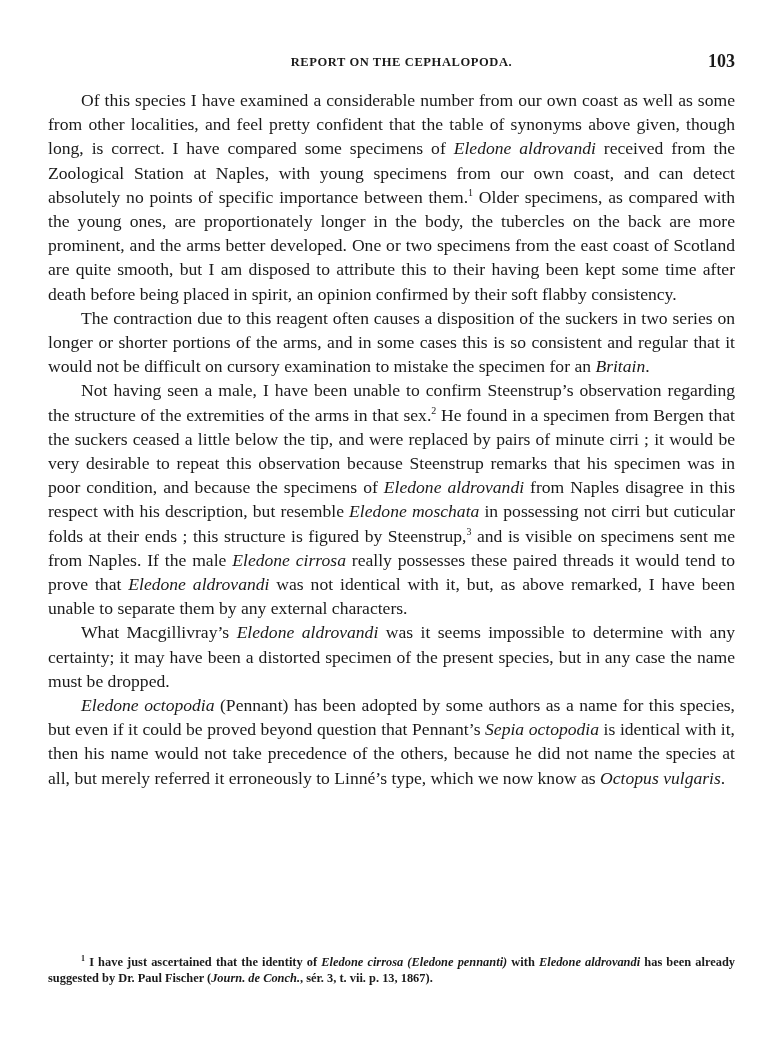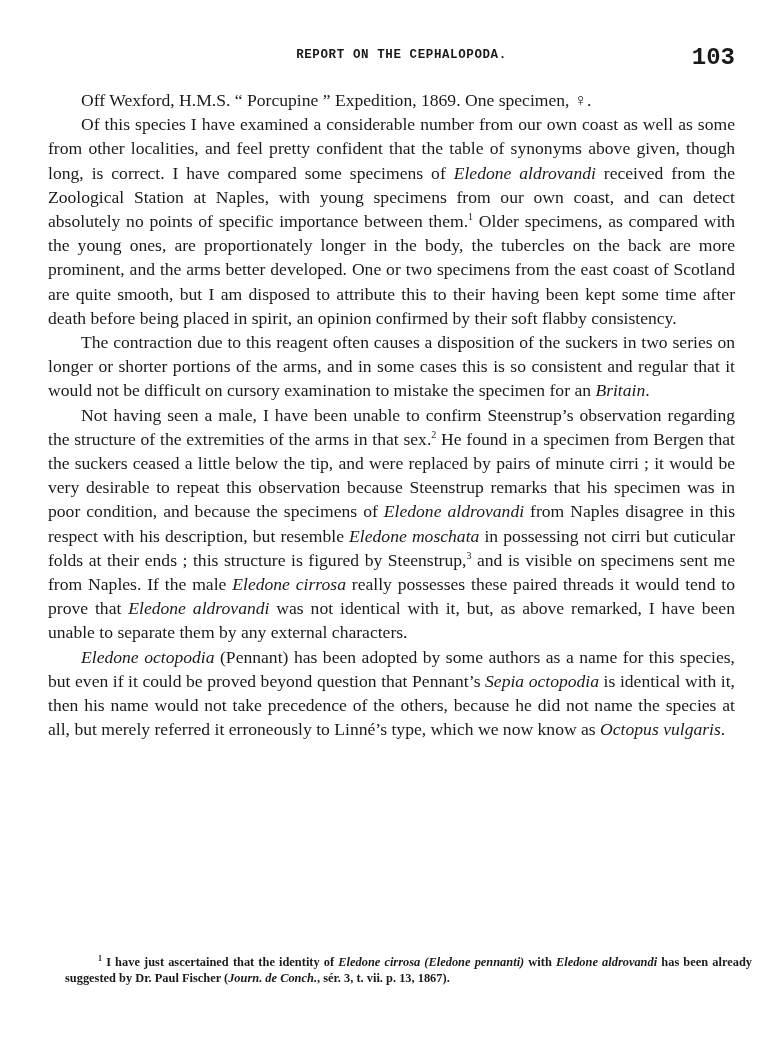--- a/index.html
+++ b/index.html
@@ -1,55 +1,55 @@
 <!DOCTYPE html>
 <html><head>
 <meta charset="utf-8">
 <style>
   html, body { margin: 0; padding: 0; background: #ffffff; }
   body { width: 776px; height: 1050px; position: relative; overflow: hidden;
          font-family: "Liberation Serif", "DejaVu Serif", serif; color: #1a1a1a; }
   .page { position: absolute; left: 48px; top: 0; width: 687px; }
-  .running-head { position: absolute; top: 44px; left: 0; width: 687px; height: 22px; font-family: Liberation Mono, monospace; }
+  .running-head { position: absolute; top: 51px; left: 0; width: 687px; height: 22px; }
   .running-title { position: absolute; left: 0; right: 0; text-align: center;
                    font-size: 12.5px; letter-spacing: 0.6px; font-weight: bold; top: 4px; padding-left: 20px; }
-  .page-number { position: absolute; right: 0; top: 0; font-size: 24px; font-weight: bold; }
+  .page-number { position: absolute; right: 0; top: 0; font-size: 18px; font-weight: bold; }
   .body { position: absolute; top: 88px; left: 0; width: 687px; font-size: 17.6px; line-height: 24.2px;
           text-align: justify; }
   .body p { margin: 0; text-indent: 33px; }
   .body p.gap { }
   i { font-style: italic; }
   sup { font-size: 10px; line-height: 0; vertical-align: 7px; }
   .footnotes { position: absolute; top: 955px; left: 0; width: 687px; font-size: 12.4px;
-               line-height: 15.6px; font-weight: bold; text-align: justify; margin-left: 17px; }
+               line-height: 15.6px; font-weight: bold; text-align: justify; }
   .footnotes p { margin: 0; text-indent: 33px; }
   .fn-row { display: flex; text-indent: 0; }
   .fn-row .fn-left { padding-left: 33px; width: 340px; }
   .fn-row .fn-right { padding-left: 0; }
   .fn-sup { font-size: 8px; vertical-align: 5px; line-height: 0; }
 </style>
 </head>
 <body>
 
 <div class="page">
 
   <div class="running-head">
     <div class="running-title">REPORT ON THE CEPHALOPODA.</div>
     <div class="page-number">103</div>
   </div>
 
   <div class="body">
-    <p><span>Off Wexford, H.M.S. “ Porcupine ” Expedition, 1869.   One specimen, ♀.</span></p>
 
     <p class="gap"><span>Of this species I have examined a considerable number from our own coast as well as some from other localities, and feel pretty confident that the table of synonyms above given, though long, is correct.  I have compared some specimens of </span><i>Eledone aldrovandi</i><span> received from the Zoological Station at Naples, with young specimens from our own coast, and can detect absolutely no points of specific importance between them.</span><sup>1</sup><span>  Older specimens, as compared with the young ones, are proportionately longer in the body, the tubercles on the back are more prominent, and the arms better developed. One or two specimens from the east coast of Scotland are quite smooth, but I am disposed to attribute this to their having been kept some time after death before being placed in spirit, an opinion confirmed by their soft flabby consistency.</span></p>
 
     <p><span>The contraction due to this reagent often causes a disposition of the suckers in two series on longer or shorter portions of the arms, and in some cases this is so consistent and regular that it would not be difficult on cursory examination to mistake the specimen for an </span><i>Britain</i><span>.</span></p>
 
     <p><span>Not having seen a male, I have been unable to confirm Steenstrup’s observation regarding the structure of the extremities of the arms in that sex.</span><sup>2</sup><span>  He found in a specimen from Bergen that the suckers ceased a little below the tip, and were replaced by pairs of minute cirri ; it would be very desirable to repeat this observation because Steenstrup remarks that his specimen was in poor condition, and because the specimens of </span><i>Eledone aldrovandi</i><span> from Naples disagree in this respect with his description, but resemble </span><i>Eledone moschata</i><span> in possessing not cirri but cuticular folds at their ends ; this structure is figured by Steenstrup,</span><sup>3</sup><span> and is visible on specimens sent me from Naples. If the male </span><i>Eledone cirrosa</i><span> really possesses these paired threads it would tend to prove that </span><i>Eledone aldrovandi</i><span> was not identical with it, but, as above remarked, I have been unable to separate them by any external characters.</span></p>
 
+    <p><span>What Macgillivray’s </span><i>Eledone aldrovandi</i><span> was it seems impossible to determine with any certainty; it may have been a distorted specimen of the present species, but in any case the name must be dropped.</span></p>
 
     <p><i>Eledone octopodia</i><span> (Pennant) has been adopted by some authors as a name for this species, but even if it could be proved beyond question that Pennant’s </span><i>Sepia octopodia</i><span> is identical with it, then his name would not take precedence of the others, because he did not name the species at all, but merely referred it erroneously to Linné’s type, which we now know as </span><i>Octopus vulgaris</i><span>.</span></p>
   </div>
 
   <div class="footnotes">
     <p><span class="fn-sup">1</span><span> I have just ascertained that the identity of </span><i>Eledone cirrosa (Eledone pennanti)</i><span> with </span><i>Eledone aldrovandi</i><span> has been already suggested by Dr. Paul Fischer (</span><i>Journ. de Conch.</i><span>, sér. 3, t. vii. p. 13, 1867).</span></p>
   </div>
 
 </div>
 

